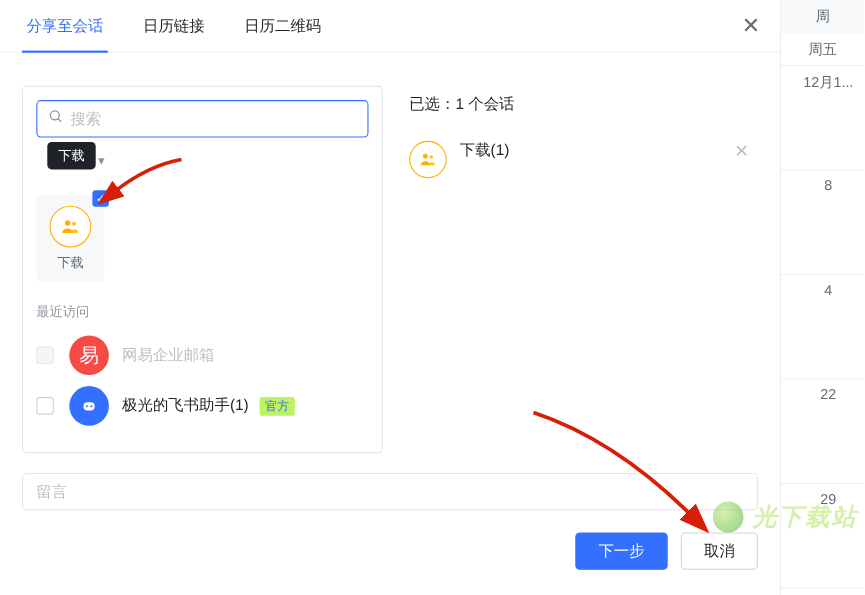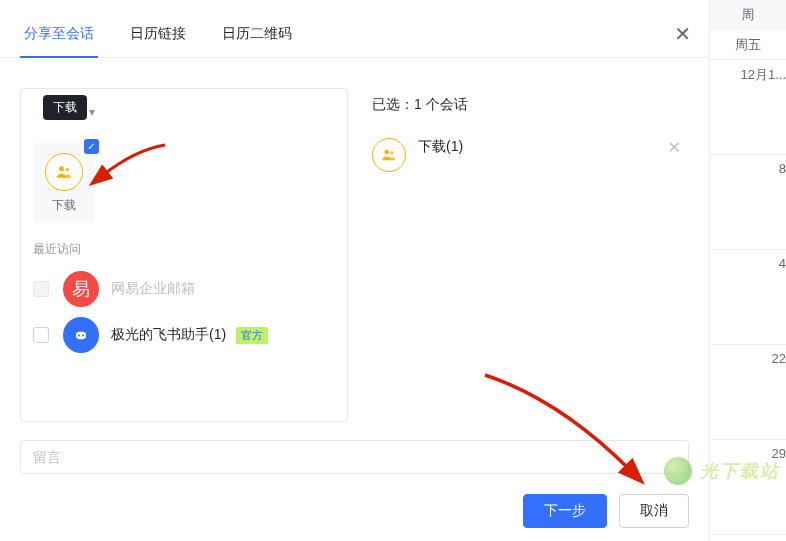--- a/index.html
+++ b/index.html
@@ -1,18 +1,18 @@
 <!DOCTYPE html>
 <html><head>
 <meta charset="utf-8">
 <style>
   * { box-sizing: border-box; margin: 0; padding: 0; }
   body { font-family: "Microsoft YaHei", "PingFang SC", sans-serif; font-size: 14px; color: #1f2329; background: #fff; width: 786px; height: 541px; overflow: hidden; position: relative; }
   
-  .main-dialog { position: absolute; left: 0; top: 10px; width: 709px; height: 471px; background: #fff; }
+  .main-dialog { position: absolute; left: 0; top: 0; width: 709px; height: 471px; background: #fff; }
   
   .tabs { display: flex; align-items: center; padding: 0 20px; height: 48px; border-bottom: 1px solid #f0f0f0; position: relative; }
   .tab { padding: 0 4px; margin-right: 28px; height: 48px; display: flex; align-items: center; cursor: pointer; color: #1f2329; position: relative; }
   .tab.active { color: #3370ff; }
   .tab.active::after { content: ""; position: absolute; bottom: 0; left: 0; right: 0; height: 2px; background: #3370ff; }
   .close-x { position: absolute; right: 18px; top: 14px; font-size: 20px; color: #646a73; cursor: pointer; line-height: 1; }
   
   .body-area { display: flex; padding: 30px 20px 6px 20px; height: 370px; }
   
   .left-panel { width: 328px; border: 1px solid #e5e6eb; border-radius: 4px; padding: 12px; display: flex; flex-direction: column; }
@@ -52,26 +52,26 @@
   .message-box input { width: 100%; height: 34px; border: 1px solid #e5e6eb; border-radius: 4px; padding: 0 12px; outline: none; font-size: 14px; }
   .message-box input::placeholder { color: #bbbfc4; }
   
   .footer { display: flex; justify-content: flex-end; padding: 20px; gap: 12px; }
   .btn { height: 34px; padding: 0 20px; border-radius: 4px; font-size: 14px; cursor: pointer; display: flex; align-items: center; border: 1px solid #d0d3d6; background: #fff; color: #1f2329; }
   .btn.primary { background: #3370ff; color: #fff; border-color: #3370ff; }
   
   .calendar-strip { position: absolute; right: 0; top: 0; width: 77px; height: 541px; background: #fff; border-left: 1px solid #eee; }
   .cal-head1 { height: 30px; background: #f7f8fa; display: flex; align-items: center; justify-content: center; font-size: 13px; color: #646a73; }
   .cal-head2 { height: 30px; display: flex; align-items: center; justify-content: center; font-size: 13px; color: #646a73; border-bottom: 1px solid #eee; }
-  .cal-cell { height: 95px; border-bottom: 1px solid #eee; padding: 6px 0 0 10px; font-size: 13px; color: #646a73; text-align: right; }
+  .cal-cell { height: 95px; border-bottom: 1px solid #eee; padding: 6px 0 0 10px; font-size: 13px; color: #646a73; text-align: center; }
   .cal-cell.first { font-size: 13px; }
   
   .watermark { position: absolute; right: 6px; bottom: 56px; pointer-events: none; opacity: 0.55; }
   .watermark .wm-logo { display: inline-block; width: 28px; height: 28px; border-radius: 50%; background: radial-gradient(circle at 35% 35%, #b7e36a, #5bbf3c 70%); vertical-align: middle; }
-  .watermark .wm-text { display: inline-block; font-size: 18px; color: #b7e36a; letter-spacing: 2px; vertical-align: middle; font-style: italic; font-weight: bold; margin-left: 4px; }
+  .watermark .wm-text { display: inline-block; font-size: 22px; color: #b7e36a; letter-spacing: 2px; vertical-align: middle; font-style: italic; font-weight: bold; margin-left: 4px; }
   
   
   .arrow { position: absolute; pointer-events: none; }
   .arrow svg { overflow: visible; }
 </style>
 </head>
 <body>
 
 <div class="main-dialog">
 
@@ -84,20 +84,29 @@
       </div>
     <div class="tab">
         <span>日历二维码</span>
       </div>
     <div class="close-x">✕</div>
   </div>
 
   <div class="body-area">
 
     <div class="left-panel">
+      <div class="search-box">
+        <span class="sicon">
+          <svg width="14" height="14" viewBox="0 0 24 24" fill="none" stroke="#8f959e" stroke-width="2">
+              <circle cx="10" cy="10" r="7"></circle>
+              <line x1="20" y1="20" x2="15" y2="15"></line>
+            </svg>
+        </span>
+        <input type="text" placeholder="搜索" style="">
+      </div>
 
       <div class="filter-row">
         <div class="tooltip"><span>下载</span></div>
         <span class="chev">▾</span>
       </div>
 
       <div class="card-row">
         <div class="contact-card">
           <div class="check">✓</div>
           <div class="avatar">

